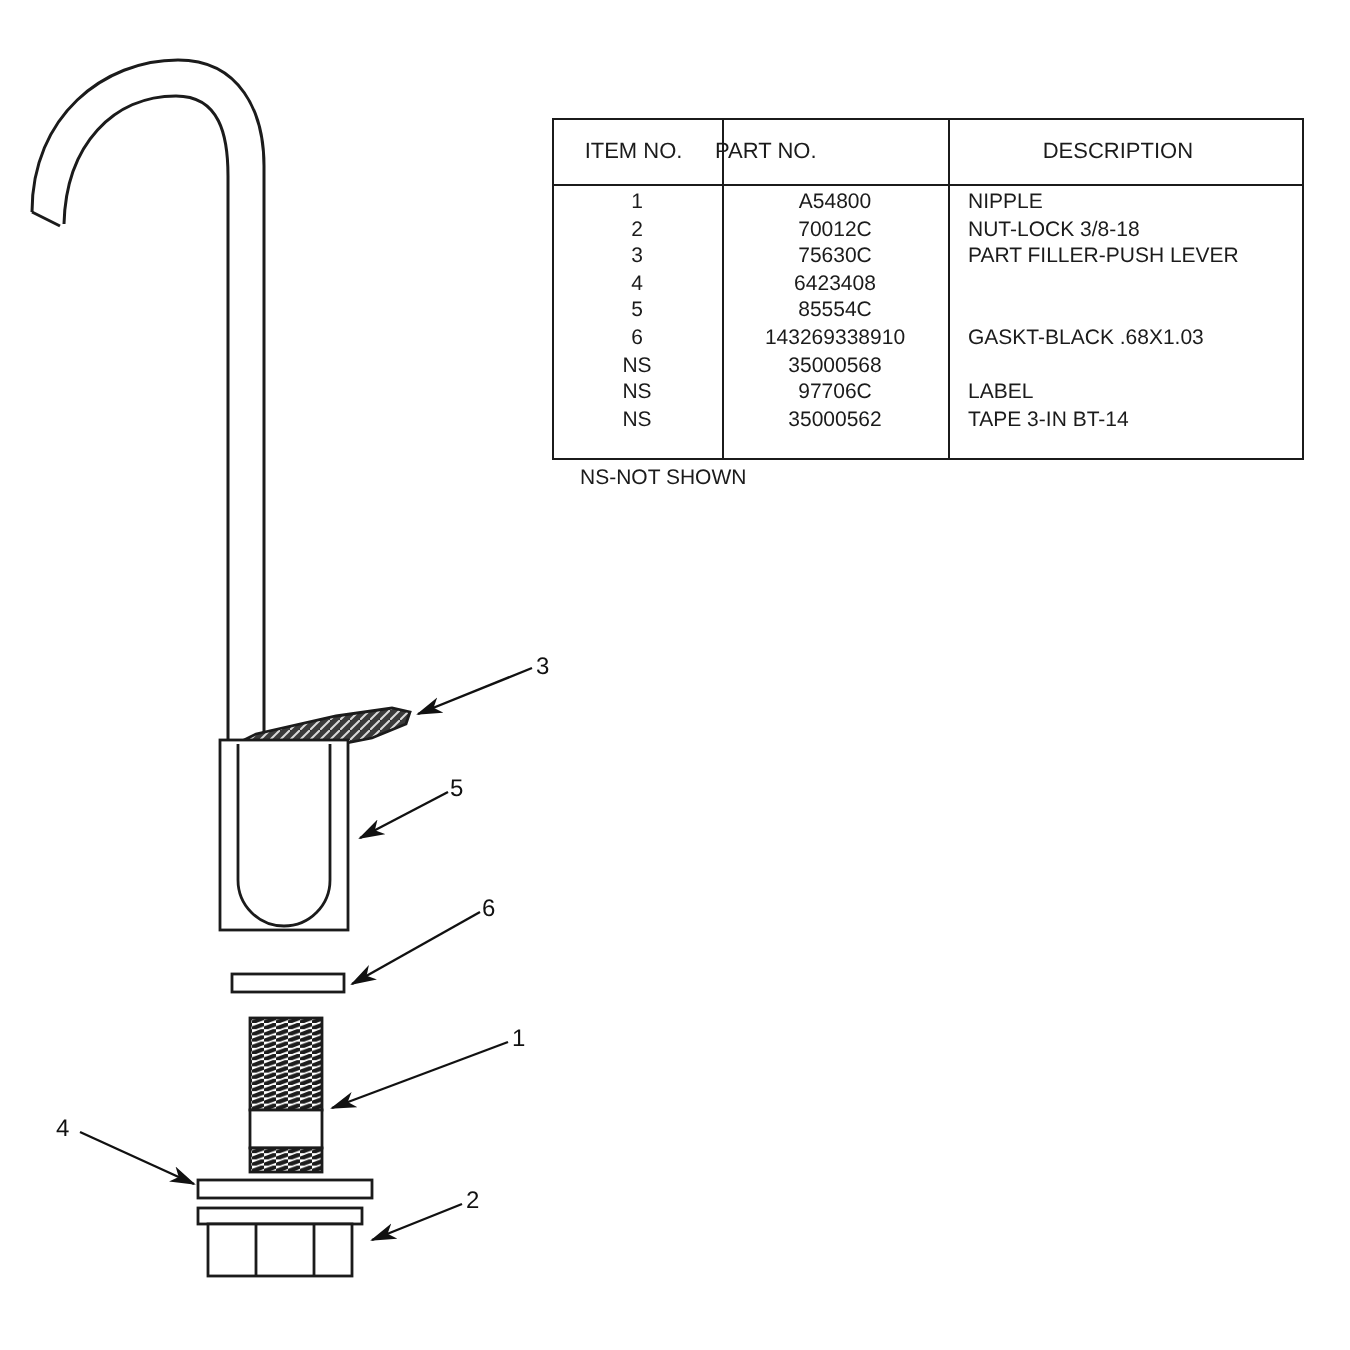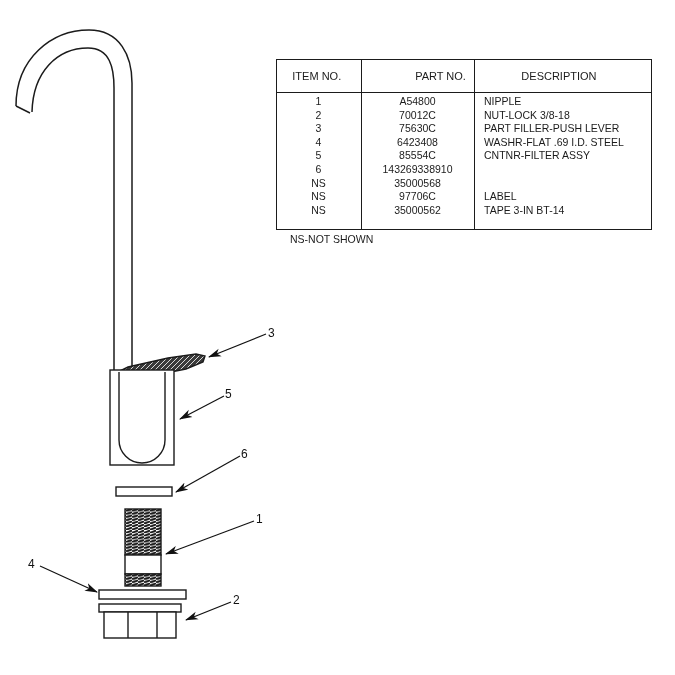--- a/index.html
+++ b/index.html
@@ -70,21 +70,21 @@
   .hdr {
     position: absolute;
     left: 276px;
     top: 59px;
     width: 376px;
     height: 33px;
     display: flex;
     align-items: center;
   }
   .hdr .h1 { width: 85px; text-align: center; font-size: 11px; color:#1b1b1b; }
-  .hdr .h2 { width: 113px; text-align: right; font-size: 11px; color:#1b1b1b; }
+  .hdr .h2 { width: 113px; text-align: left; font-size: 11px; color:#1b1b1b; }
   .hdr .h3 { width: 194px; text-align: center; font-size: 11px; color:#1b1b1b; }
   #ns-note {
     position: absolute;
     left: 290px;
     top: 233px;
     font-size: 10.5px;
     color: #1b1b1b;
   }
   .balloon {
     position: absolute;
@@ -213,30 +213,29 @@
       <div class="c3">NUT-LOCK 3/8-18</div>
     </div>
     <div class="row">
       <div class="c1">3</div>
       <div class="c2">75630C</div>
       <div class="c3">PART FILLER-PUSH LEVER</div>
     </div>
     <div class="row">
       <div class="c1">4</div>
       <div class="c2">6423408</div>
-      <div class="c3">WASHR-FLAT .69 I.D. STEEL</div>
     </div>
     <div class="row">
       <div class="c1">5</div>
       <div class="c2">85554C</div>
-      <div class="c3">CNTNR-FILTER ASSY</div>
     </div>
     <div class="row">
       <div class="c1">6</div>
       <div class="c2">143269338910</div>
+      <div class="c3">GASKT-BLACK .68X1.03</div>
     </div>
     <div class="row">
       <div class="c1">NS</div>
       <div class="c2">35000568</div>
     </div>
     <div class="row">
       <div class="c1">NS</div>
       <div class="c2">97706C</div>
       <div class="c3">LABEL</div>
     </div>

